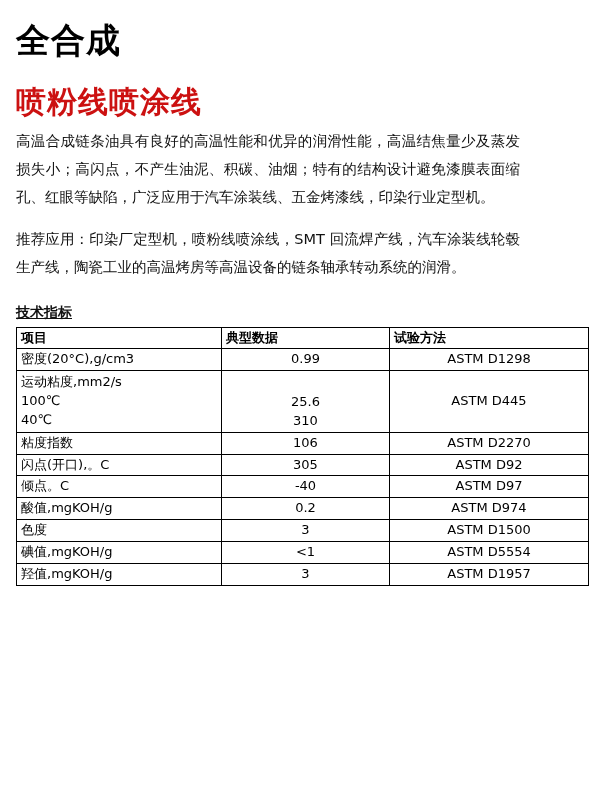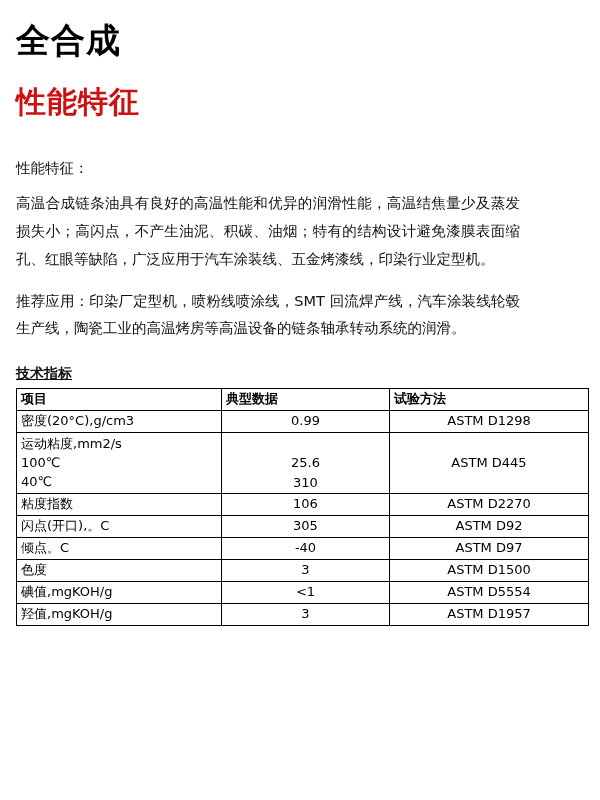--- a/index.html
+++ b/index.html
@@ -91,23 +91,22 @@
   .tall { height: 60px; }
   .val-stack span { display: block; line-height: 1.5; }
   .blank-line { visibility: hidden; }
 </style>
 </head>
 <body>
 
 <div class="page">
 
   <div class="title-main">全合成</div>
-  <div class="title-sub">性能特征</div>
+  <div class="title-sub">喷粉线喷涂线</div>
 
-  <div class="section-label">性能特征：</div>
   <div class="para">高温合成链条油具有良好的高温性能和优异的润滑性能，高温结焦量少及蒸发损失小；高闪点，不产生油泥、积碳、油烟；特有的结构设计避免漆膜表面缩孔、红眼等缺陷，广泛应用于汽车涂装线、五金烤漆线，印染行业定型机。</div>
   <div class="para para-2">推荐应用：印染厂定型机，喷粉线喷涂线，SMT 回流焊产线，汽车涂装线轮毂生产线，陶瓷工业的高温烤房等高温设备的链条轴承转动系统的润滑。</div>
 
   <div class="tech-label">技术指标</div>
 
   <table class="spec">
     <tbody>
       <tr class="hdr">
         <td class="c0">项目</td>
         <td class="c1">典型数据</td>
@@ -145,20 +144,25 @@
         <td class="c1">305</td>
         <td class="c2">ASTM D92</td>
       </tr>
 
       <tr>
         <td class="c0">倾点。C</td>
         <td class="c1">-40</td>
         <td class="c2">ASTM D97</td>
       </tr>
 
+      <tr>
+        <td class="c0">酸值,mgKOH/g</td>
+        <td class="c1">0.2</td>
+        <td class="c2">ASTM D974</td>
+      </tr>
 
       <tr>
         <td class="c0">色度</td>
         <td class="c1">3</td>
         <td class="c2">ASTM D1500</td>
       </tr>
 
       <tr>
         <td class="c0">碘值,mgKOH/g</td>
         <td class="c1">&lt;1</td>

